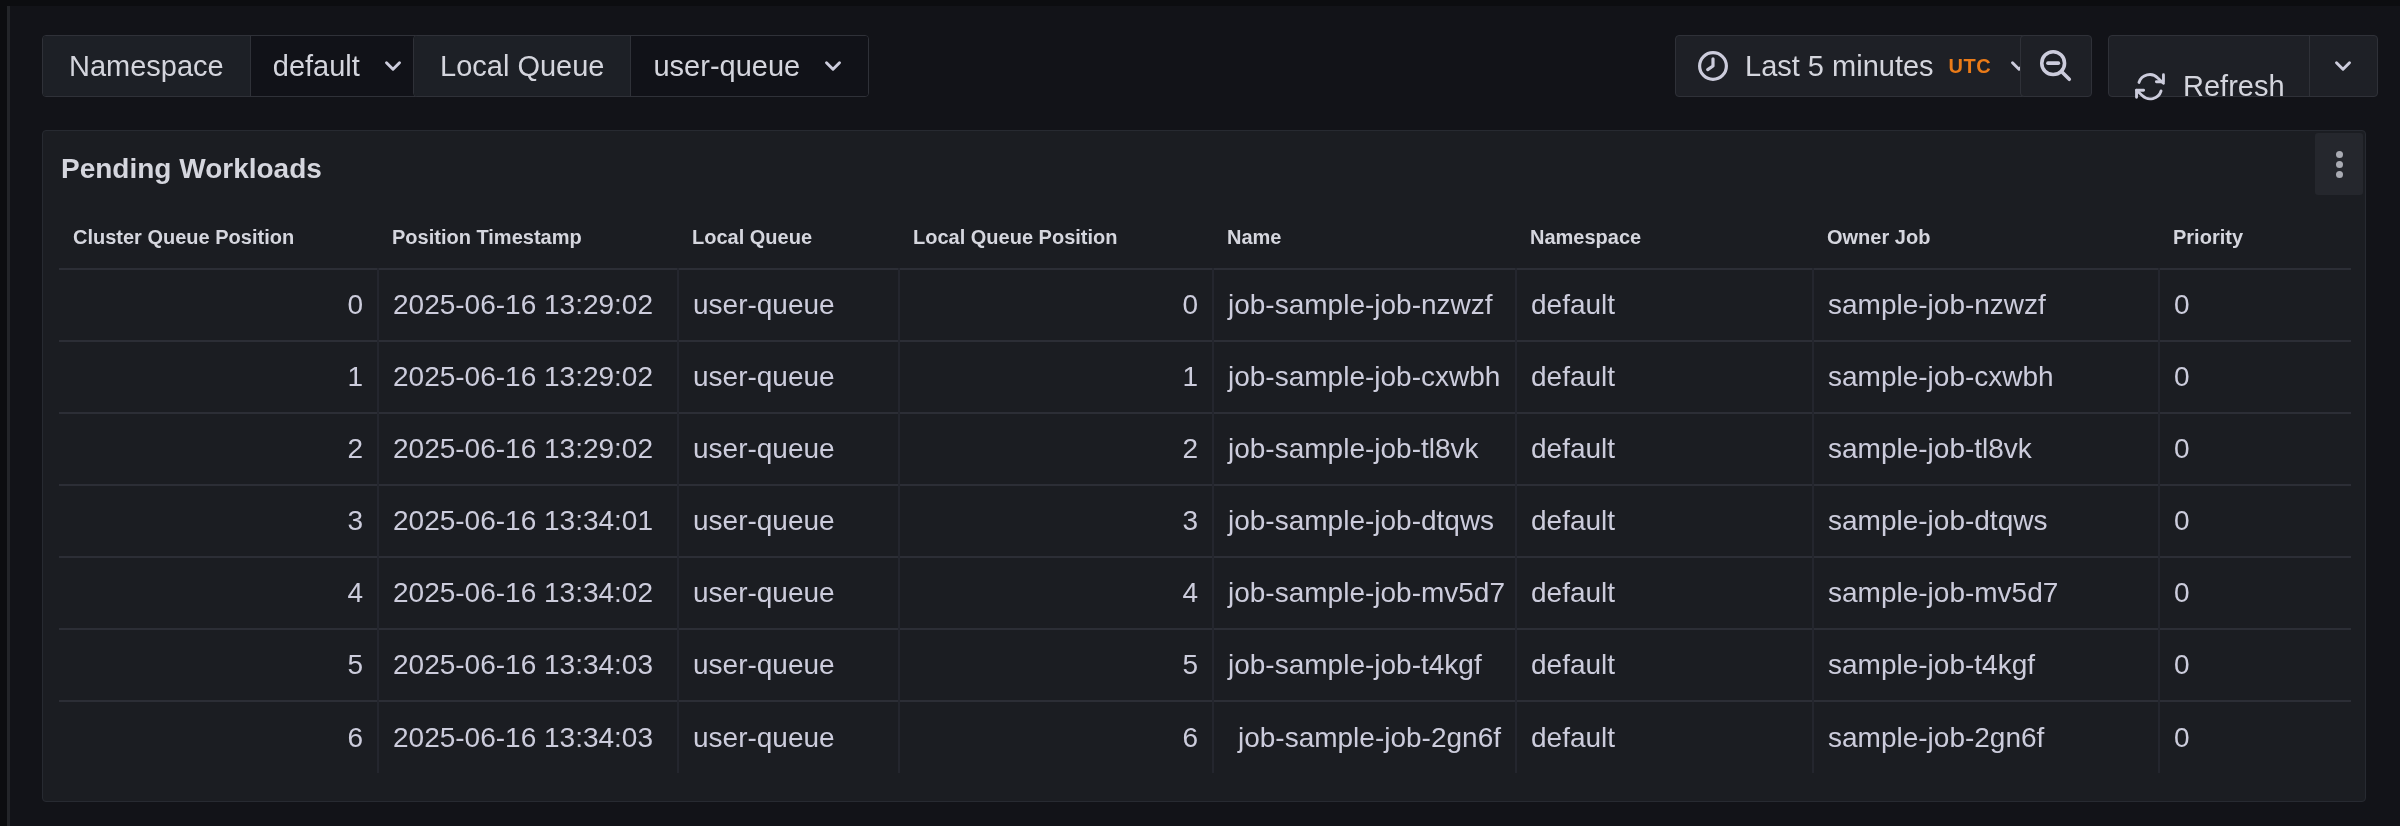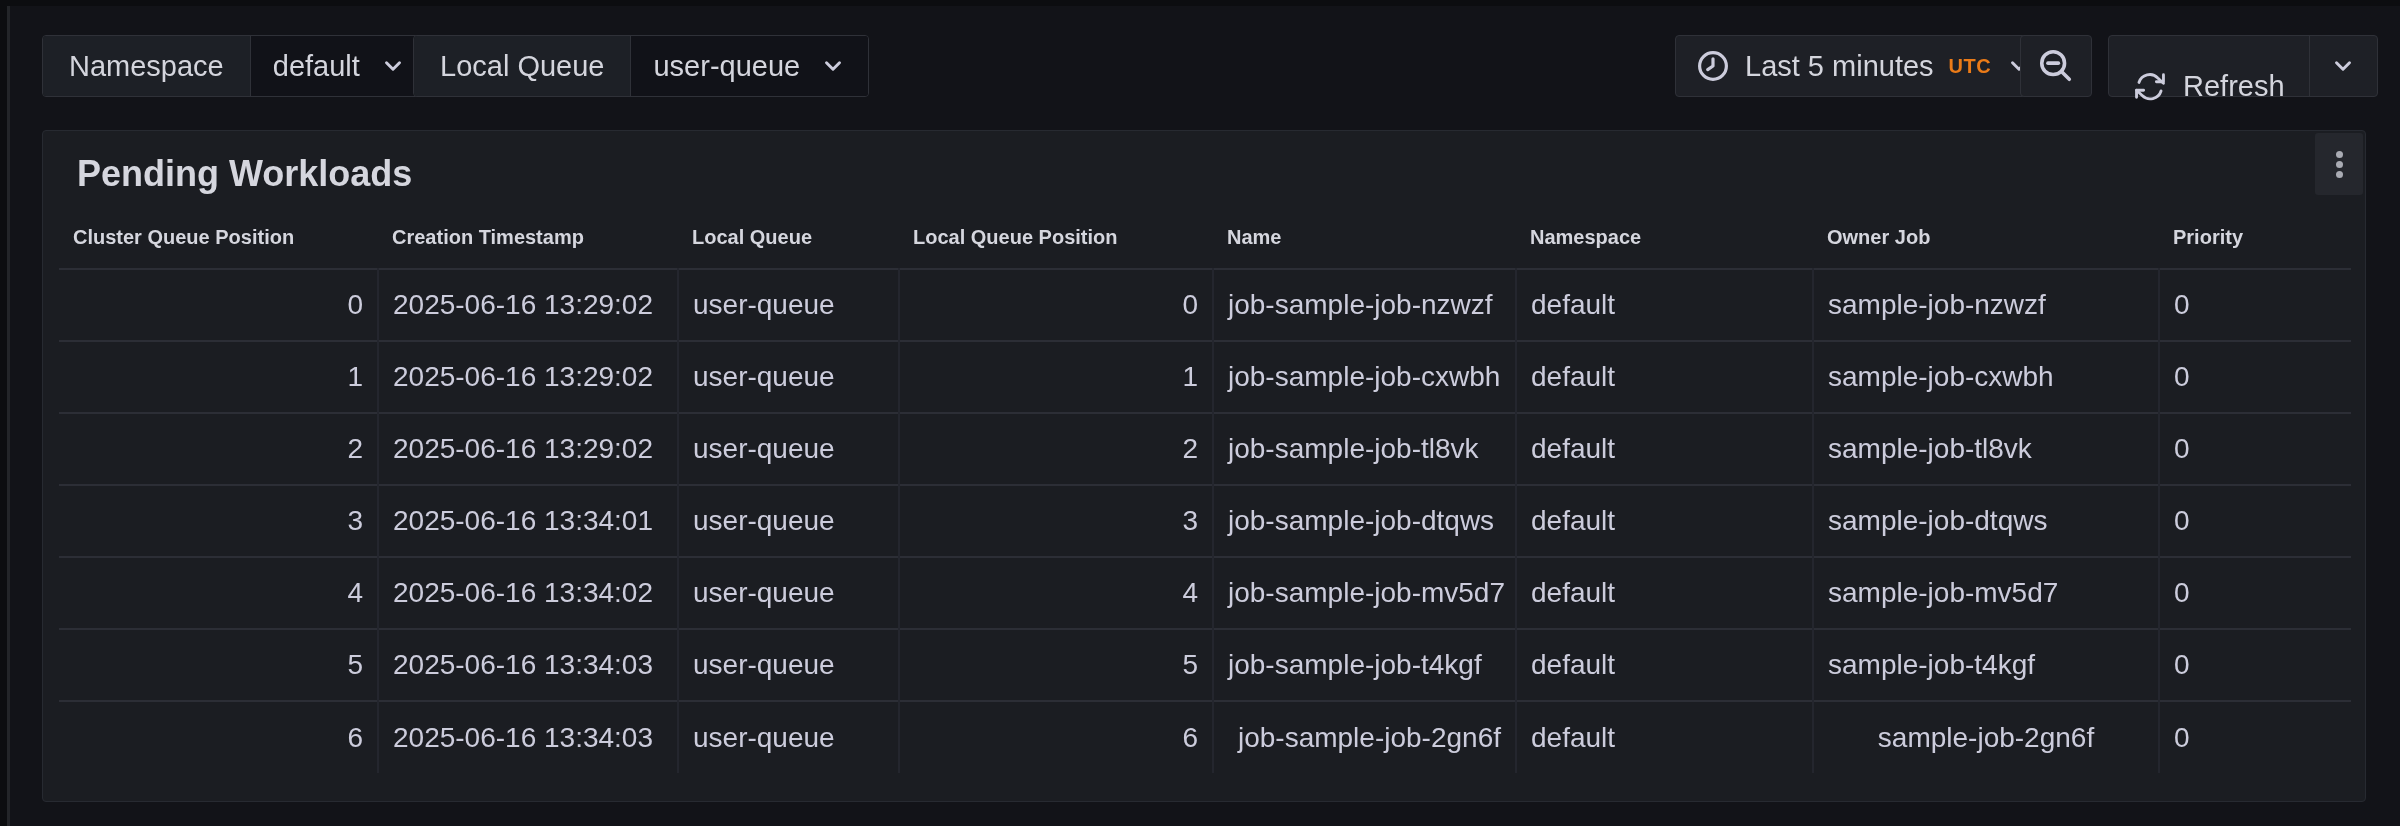--- a/index.html
+++ b/index.html
@@ -42,22 +42,22 @@
   .refresh-main { display:flex; align-items:center; gap:16px; padding:12px 24px; height:100%; flex:1;margin-top:40px; }
   .refresh-caret { display:flex; align-items:center; justify-content:center; width:76px; height:100%; border-left:1px solid #2f3138; }
   .icon { display:block; flex:none; }
 
   
   .panel {
     position:absolute; left:42px; top:130px; width:2324px; height:672px;
     background:#1b1d22; border:1px solid #272a31; border-radius:4px;
   }
   .panel-title {
-    position:absolute; left:18px; top:22px; font-size:36px; font-weight:600;
-    color:#d5d6de; cursor:pointer; white-space:nowrap;margin-left:16px;
+    position:absolute; left:18px; top:22px; font-size:28px; font-weight:600;
+    color:#d5d6de; cursor:pointer; white-space:nowrap;
   }
   .kebab {
     position:absolute; top:2px; right:2px; width:48px; height:62px;
     background:#25272d; border-radius:3px; display:flex; flex-direction:column;
     align-items:center; justify-content:center; gap:3px; cursor:pointer;
   }
   .kebab span { width:7px; height:7px; border-radius:50%; background:#a9abb3; }
 
   
   .tbl-wrap { position:absolute; left:16px; top:76px; width:2292px; }
@@ -149,21 +149,21 @@
     <span></span>
     <span></span>
     <span></span>
   </div>
 
   <div class="tbl-wrap">
     <table>
       <thead>
           <tr>
             <th class="c0">Cluster Queue Position</th>
-            <th class="c1">Creation Timestamp</th>
+            <th class="c1">Position Timestamp</th>
             <th class="c2">Local Queue</th>
             <th class="c3">Local Queue Position</th>
             <th class="c4">Name</th>
             <th class="c5">Namespace</th>
             <th class="c6">Owner Job</th>
             <th class="c7">Priority</th>
           </tr>
         </thead>
       <tbody>
           <tr>
@@ -226,19 +226,19 @@
             <td class="c6" style="text-align: left;">sample-job-t4kgf</td>
             <td class="c7" style="text-align: left;">0</td>
           </tr>
           <tr>
             <td class="c0" style="text-align: right;">6</td>
             <td class="c1" style="text-align: left;">2025-06-16 13:34:03</td>
             <td class="c2" style="text-align: left;">user-queue</td>
             <td class="c3" style="text-align: right;">6</td>
             <td class="c4" style="text-align: right;">job-sample-job-2gn6f</td>
             <td class="c5" style="text-align: left;">default</td>
-            <td class="c6" style="text-align: center;">sample-job-2gn6f</td>
+            <td class="c6" style="text-align: left;">sample-job-2gn6f</td>
             <td class="c7" style="text-align: left;">0</td>
           </tr>
         </tbody>
     </table>
   </div>
 </div>
 
 </body></html>

